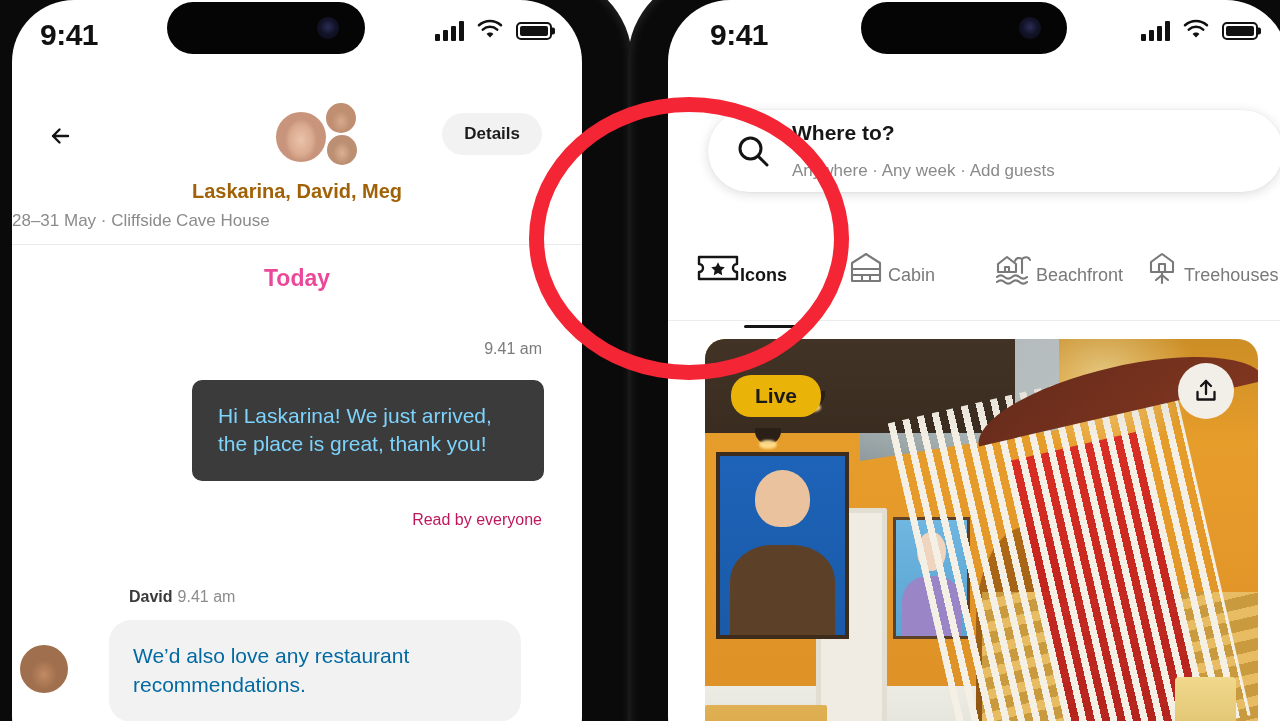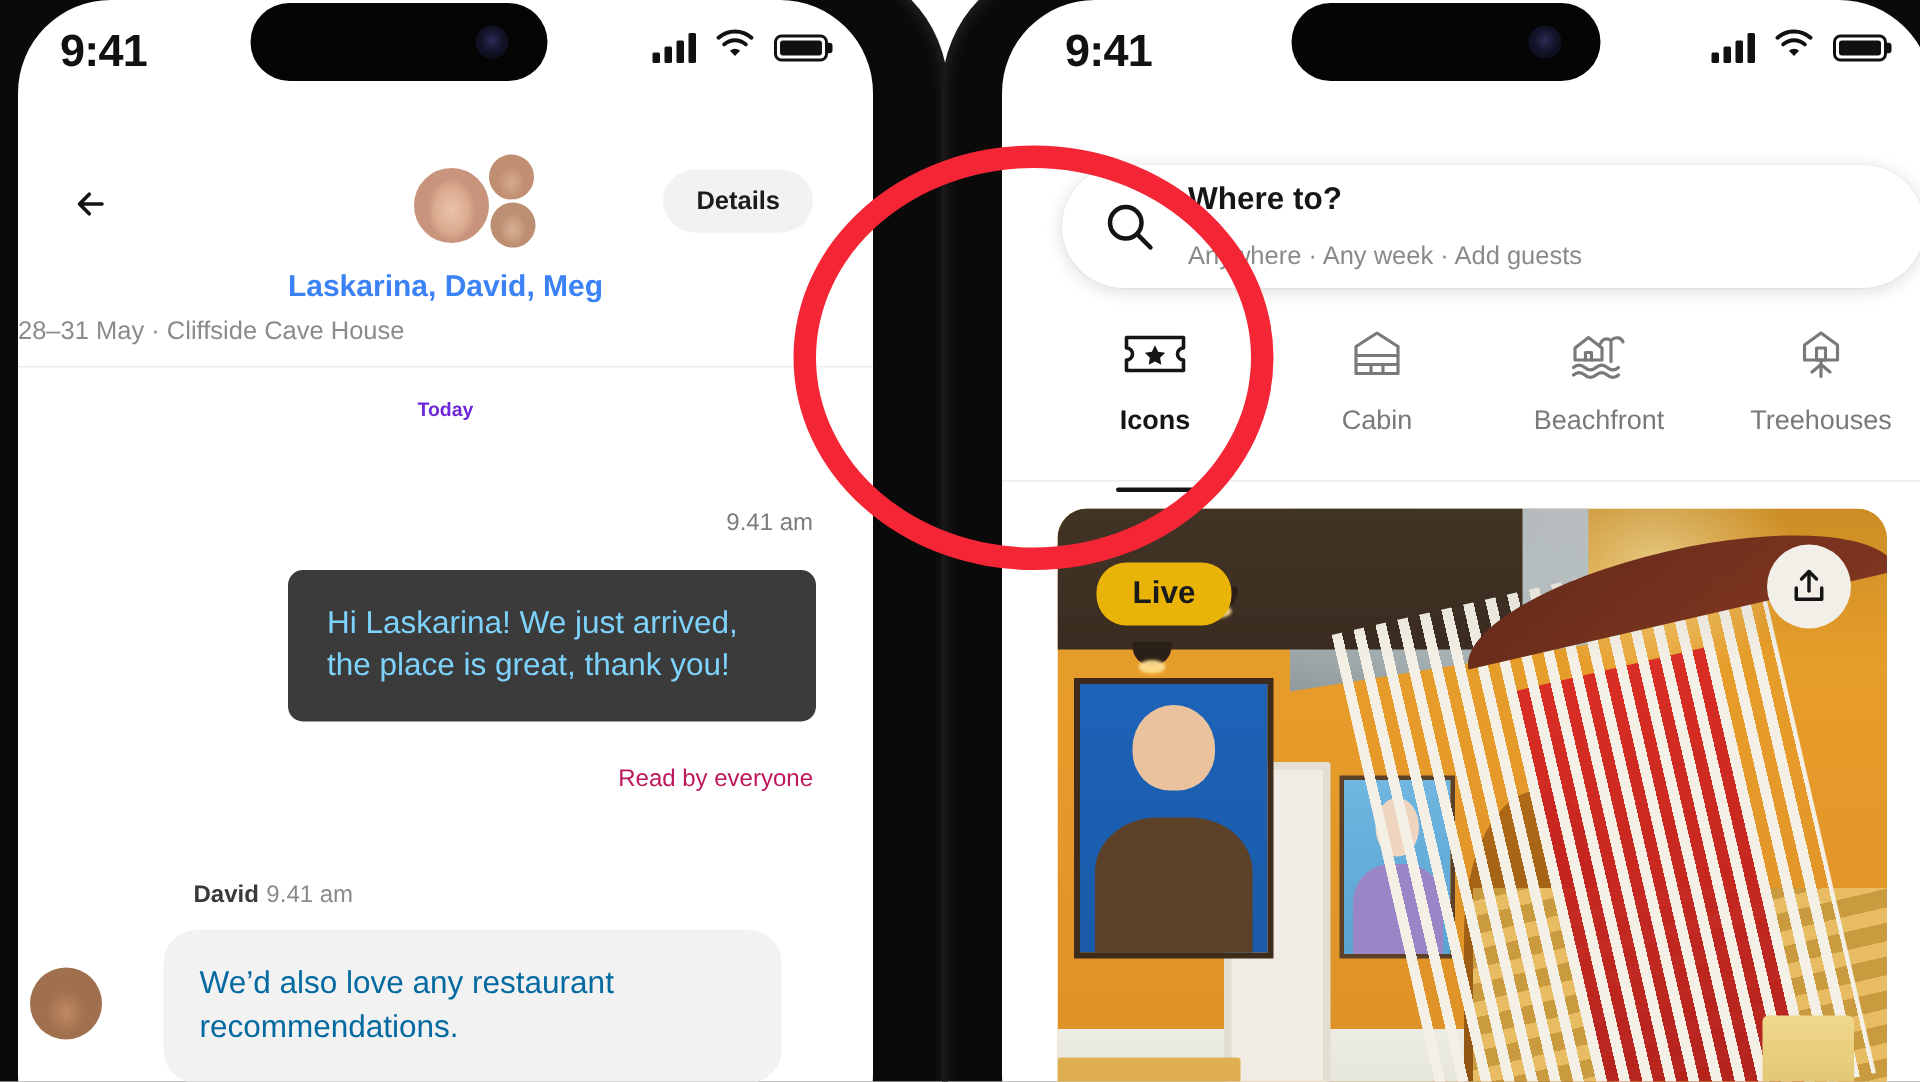--- a/index.html
+++ b/index.html
@@ -58,28 +58,28 @@
                radial-gradient(ellipse 9px 11px at 50% 62%, #d8a98c 0%, #c08f72 100%),
                radial-gradient(ellipse 18px 13px at 50% 24%, #a8285f 0%, #8d1f4e 100%),
                linear-gradient(150deg,#b4336a 0%,#7b3a52 100%); }
   .av-bot  { width:34px; height:34px; left:313px; top:32px;
              background:
                radial-gradient(ellipse 9px 11px at 50% 60%, #d9b195 0%, #bd8f72 100%),
                radial-gradient(ellipse 17px 12px at 50% 20%, #4a4338 0%, #34302a 100%),
                linear-gradient(150deg,#8d9176 0%,#6c7059 100%); }
 
   .thread-title { position:absolute; left:0; right:0; top:180px; text-align:center;
-                  font-size:20px; font-weight:700; color:#3b82f6; }
+                  font-size:20px; font-weight:700; color:#a16207; }
   .thread-sub   { position:absolute; left:0; right:0; top:211px; text-align:left;
                   font-size:17px; color:#8b8b8b; }
 
   .hr { position:absolute; left:0; right:0; top:244px; height:1px; background:#ebebeb; }
 
   .day-label { position:absolute; left:0; right:0; top:265px; text-align:center;
-               font-size:13px; font-weight:700; color:#6d28d9; }
+               font-size:23px; font-weight:700; color:#ec4899; }
 
   .time-right { position:absolute; right:40px; top:340px; font-size:16px; color:#7c7c7c; }
 
   .bubble-out { position:absolute; right:38px; top:380px; width:352px; background:#3b3b3b;
                 border-radius:10px; padding:22px 26px; color:#7dd3fc; font-size:21px; line-height:1.35; }
 
   .read-label { position:absolute; right:40px; top:511px; font-size:16px; color:#be185d; }
 
   .sender-line { position:absolute; left:117px; top:588px; font-size:16px; }
   .sender-line .nm { color:#3a3a3a; font-weight:600; }
@@ -97,21 +97,21 @@
   
   .searchbar { position:absolute; left:40px; top:110px; width:575px; height:82px; background:#fff;
                border-radius:41px; box-shadow:0 2px 12px rgba(0,0,0,.14), 0 0 0 .5px rgba(0,0,0,.04);
                display:flex; align-items:center; padding:0 28px; cursor:pointer; }
   .searchbar .mag { flex:none; width:34px; height:34px; margin-right:22px; }
   .searchbar .txts { display:flex; flex-direction:column; gap:16px; }
   .searchbar .t1 { font-size:21px; font-weight:700; color:#161616; }
   .searchbar .t2 { font-size:17px; color:#8a8a8a; }
 
   .cats { position:absolute; left:28px; right:0; top:216px; height:104px; display:flex; gap:0; }
-  .cat { width:148px; flex:none; display:flex; flex-direction:column; align-items:center;
+  .cat { width:148px; flex:none; display:flex; flex-direction:row; align-items:center;
          cursor:pointer; position:relative; }
   .cat .ico { width:44px; height:40px; display:flex; align-items:center; justify-content:center;
               color:#797979; }
   .cat .lbl { margin-top:14px; font-size:18px; color:#797979; }
   .cat.active .ico { color:#151515; }
   .cat.active .lbl { color:#151515; font-weight:700; }
   .cat.active::after { content:""; position:absolute; bottom:-8px; left:50%; transform:translateX(-50%);
                        width:52px; height:3px; background:#151515; border-radius:2px; }
   .catline { position:absolute; left:0; right:0; top:320px; height:1px; background:#ececec; }
 

